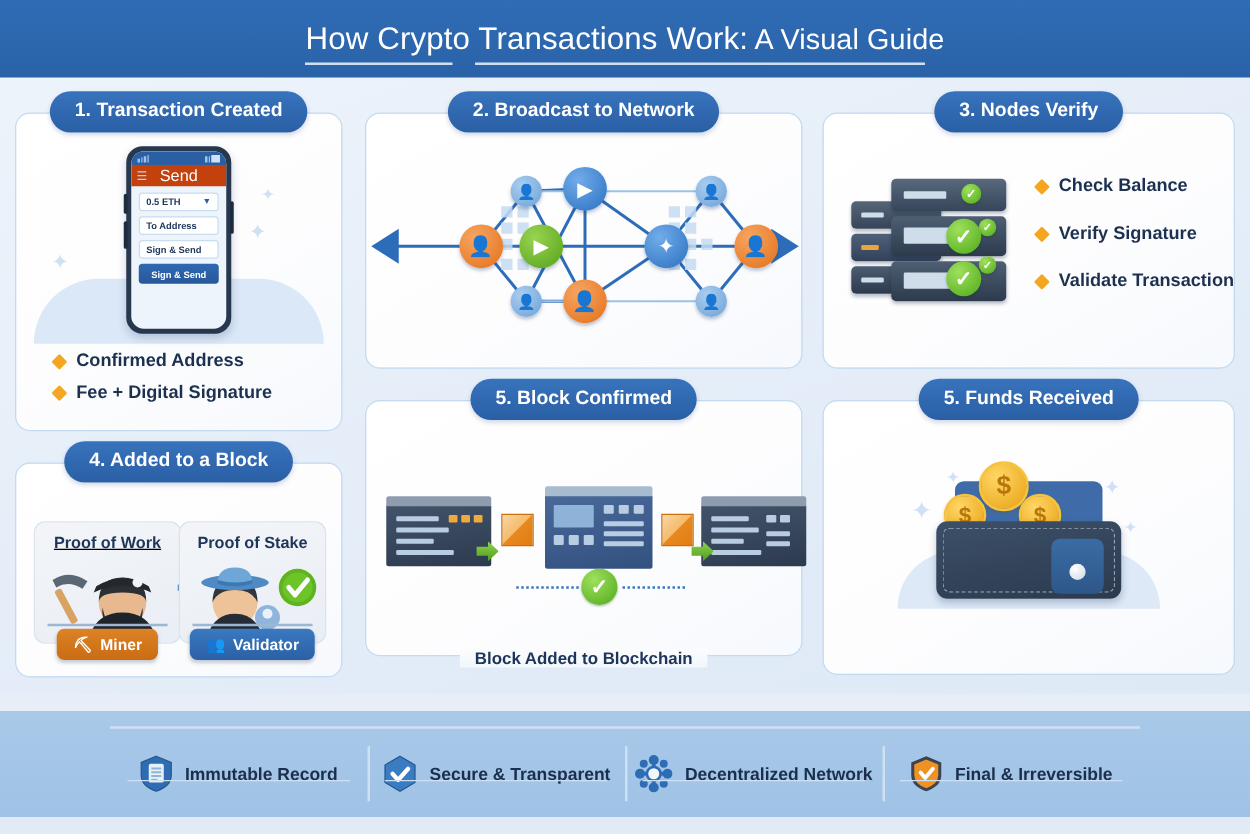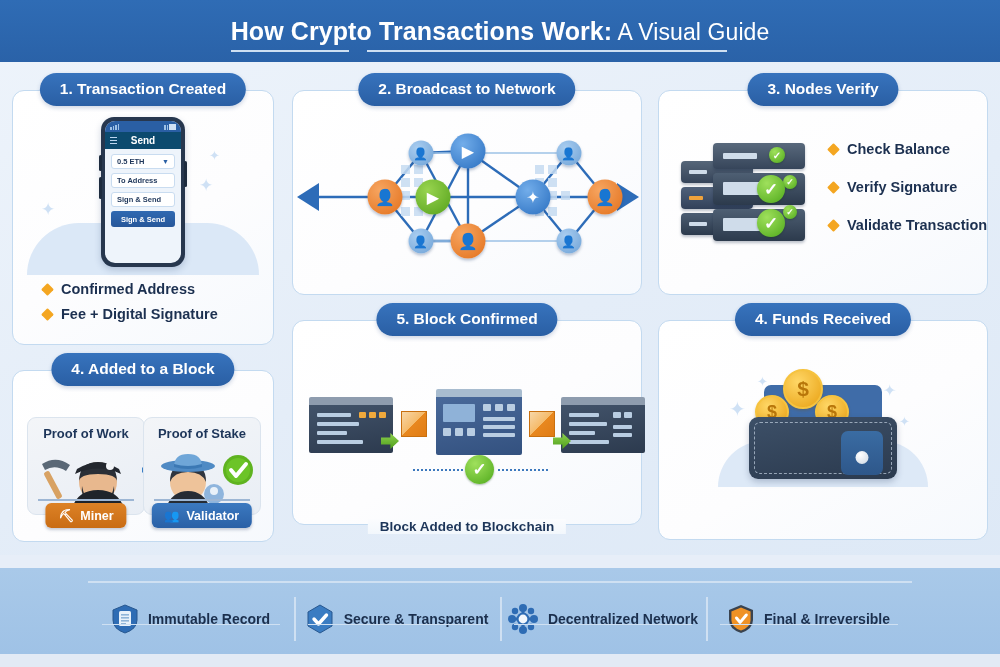--- a/index.html
+++ b/index.html
@@ -12,21 +12,21 @@
 
   
   .header {
     height: 62px; width: 100%;
     background: linear-gradient(180deg, #2f6cb5 0%, #2a62a8 100%);
     display: flex; align-items: center; justify-content: center;
     position: relative;
   }
   .title-wrap { text-align: center; position: relative; }
   .title { color: #ffffff; font-size: 25px; letter-spacing: .1px; white-space: nowrap; }
-  .title b { font-weight: bold; }
+  .title b { font-weight: normal; }
   .title span.sub { font-weight: normal; font-size: 23px; }
   .ul-short {
     position: absolute; left: 0px; bottom: -6px; width: 118px; height: 2px;
     background: #cfe0f2;
   }
   .ul-long {
     position: absolute; left: 136px; bottom: -6px; width: 360px; height: 2px;
     background: #cfe0f2;
   }
 
@@ -84,21 +84,21 @@
     width: 100%; height: 100%; background: #eef4fb; border-radius: 10px;
     overflow: hidden; position: relative;
   }
   .statusbar {
     height: 11px; background: #2a5fa4; display:flex; align-items:center;
     justify-content: space-between; padding: 0 5px;
   }
   .sb-dots { display:flex; gap:1px; align-items:flex-end; }
   .sb-dots i { display:block; width:1.5px; background:#9fc2e6; }
   .appbar {
-    height: 17px; background: #0c4a6e; color: #fff; font-size: 10px; font-weight: bold;
+    height: 17px; background: #c2410c; color: #fff; font-size: 13px; font-weight: normal;
     display: flex; align-items: center; justify-content: center; position: relative;
   }
   .burger { position:absolute; left:5px; top:5px; display:flex; flex-direction:column; gap:1.5px; }
   .burger i { display:block; width:7px; height:1.3px; background:#bcd6f0; }
   .fields { padding: 5px 6px; display: flex; flex-direction: column; gap: 4px; }
   .fld {
     background:#fff; border:1px solid #c9dcf0; border-radius:3px; height:15px;
     display:flex; align-items:center; padding: 0 5px; font-size:7.5px;
     color:#1d3559; font-weight:bold; justify-content: space-between;
   }
@@ -413,21 +413,21 @@
       <div class="bullet">
         <div class="dia"></div>
         <span>Validate Transaction</span>
       </div>
     </div>
   </div>
 
   <div class="card" style="left:12px; top:308px; width:262px; height:172px;">
     <div class="pill">4. Added to a Block</div>
 
-    <div class="subcard" style="left:14px;">
+    <div class="subcard" style="left:14px;text-decoration:underline;">
       <div class="subtitle">Proof of Work</div>
       <svg width="118" height="66" style="position:absolute; left:0; top:24px;">
         <g>
           <rect x="22" y="28" width="6" height="30" rx="2" fill="#d8a263" transform="rotate(-28 25 43)"></rect>
           <path d="M14 22 q14 -9 28 1 l-4 6 q-11 -7 -21 -1 z" fill="#5a6876"></path>
           <ellipse cx="70" cy="40" rx="19" ry="20" fill="#e8b88e"></ellipse>
           <path d="M51 40 q0 -20 19 -20 q19 0 19 20 q0 -8 -19 -8 q-19 0 -19 8 z" fill="#2b2f36"></path>
           <path d="M49 27 q21 -13 42 0 l2 5 q-23 -11 -46 0 z" fill="#23272e"></path>
           <circle cx="82" cy="24" r="4" fill="#f2f4f7"></circle>
           <path d="M54 44 q4 20 16 20 q12 0 16 -20 q2 16 -16 18 q-18 -2 -16 -18 z" fill="#2b2f36"></path>
@@ -526,21 +526,21 @@
 
       <div class="dotline" style="left:120px; top:98px; width:50px;"></div>
       <div class="dotline" style="left:205px; top:98px; width:50px;"></div>
       <div class="chk" style="left:172px; top:84px; width:29px; height:29px; font-size:17px;">✓</div>
     </div>
 
     <div class="caption">Block Added to Blockchain</div>
   </div>
 
   <div class="card" style="left:658px; top:258px; width:330px; height:220px;">
-    <div class="pill">4. Funds Received</div>
+    <div class="pill">5. Funds Received</div>
 
     <div class="wallet-art">
       <div class="w-hill"></div>
       <div class="w-back"></div>
       <div class="spark" style="left:70px; top:38px; font-size:20px;">✦</div>
       <div class="spark" style="left:224px; top:22px; font-size:16px;">✦</div>
       <div class="spark" style="left:240px; top:54px; font-size:13px;">✦</div>
       <div class="spark" style="left:98px; top:14px; font-size:13px;">✦</div>
 
       <div class="coin" style="left:124px; top:8px; width:40px; height:40px; font-size:21px;">$</div>

